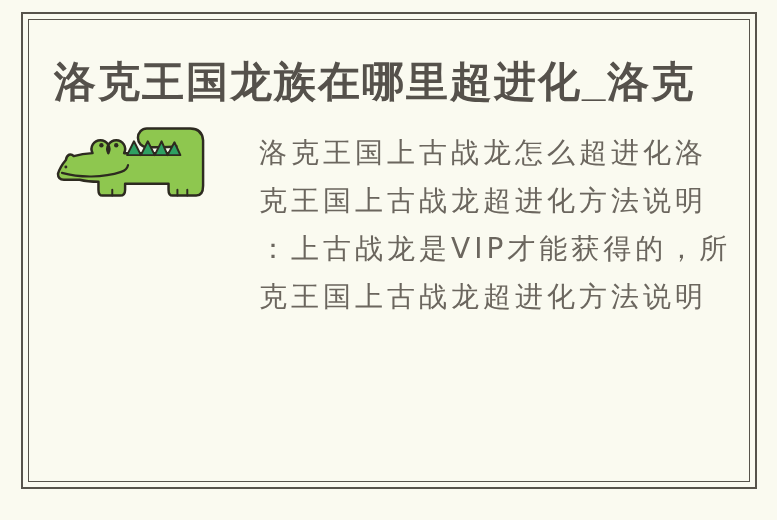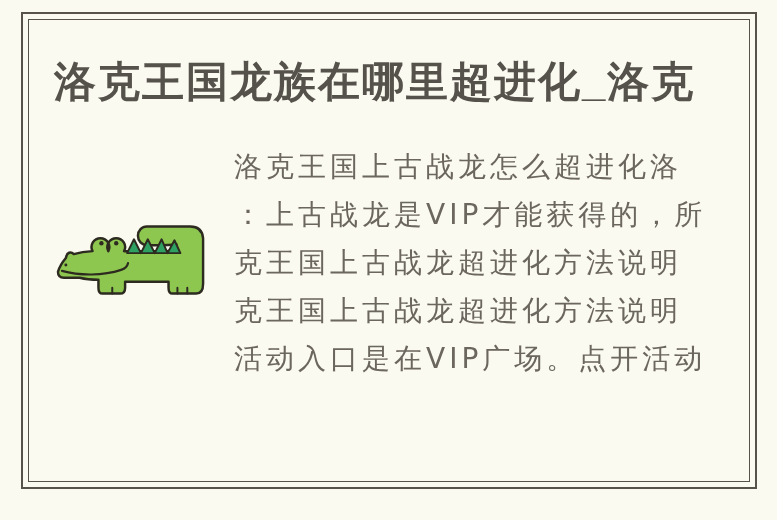--- a/index.html
+++ b/index.html
@@ -27,22 +27,23 @@
     font-size: 42px;
     line-height: 57px;
     font-weight: 600;
     letter-spacing: 2px;
     color: #55514B;
     font-family: "Liberation Sans", sans-serif;
   }
   .title .t-line { display: block; white-space: nowrap; }
   .content {
     display: flex;
-    align-items: center;
-    margin-top: 33px;
+    align-items: flex-start;
+    margin-top: 19px;
+    gap: 25px;
   }
   .figure {
     flex: 0 0 auto;
     margin-left: 27px;
     margin-top: -2px;
     width: 154px;
     height: 74px;
   }
   .textcol {
     flex: 0 0 auto;
@@ -107,23 +108,22 @@
             <circle cx="10" cy="40" r="1.5" fill="#2D2A20"></circle>
 
             <path d="M6 46 C24 51 48 51 66 45 Q72 43 73 38" fill="none" stroke="#2D2A20" stroke-width="2.2" stroke-linecap="round"></path>
 
             <path d="M57 69 L57 63 M123 69 L123 63 M133 69 L133 63" fill="none" stroke="#2D2A20" stroke-width="2" stroke-linecap="round"></path>
           </svg>
         </div>
 
         <div class="textcol">
           <div class="a-line">洛克王国上古战龙怎么超进化洛</div>
+          <div class="a-line">克王国上古战龙超进化方法说明</div>
           <div class="a-line">：上古战龙是VIP才能获得的，所</div>
           <div class="a-line">克王国上古战龙超进化方法说明</div>
-          <div class="a-line">克王国上古战龙超进化方法说明</div>
-          <div class="a-line">活动入口是在VIP广场。点开活动</div>
         </div>
 
       </div>
 
     </div>
   </div>
 </div>
 
 </body></html>

